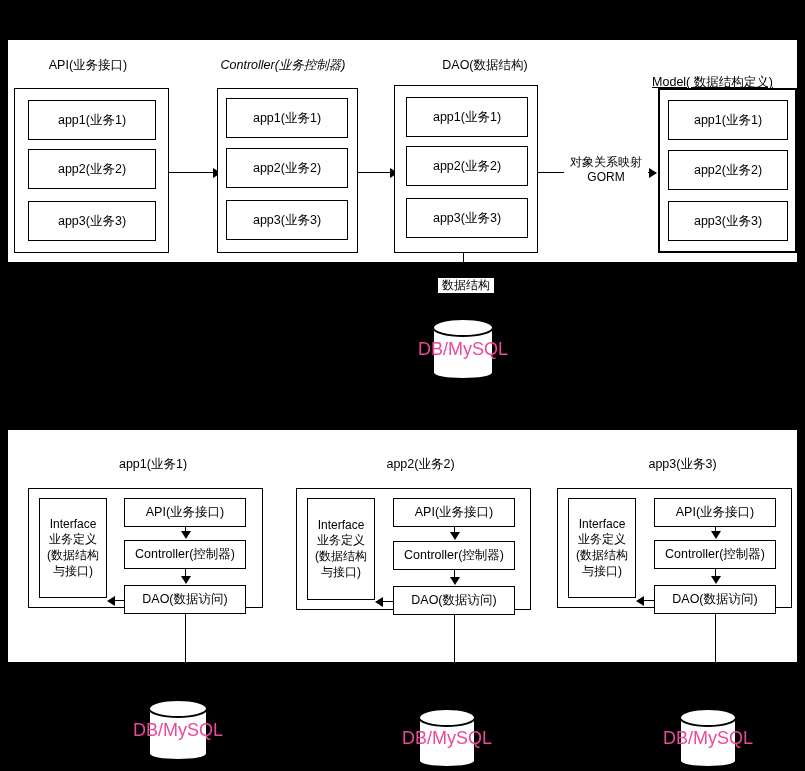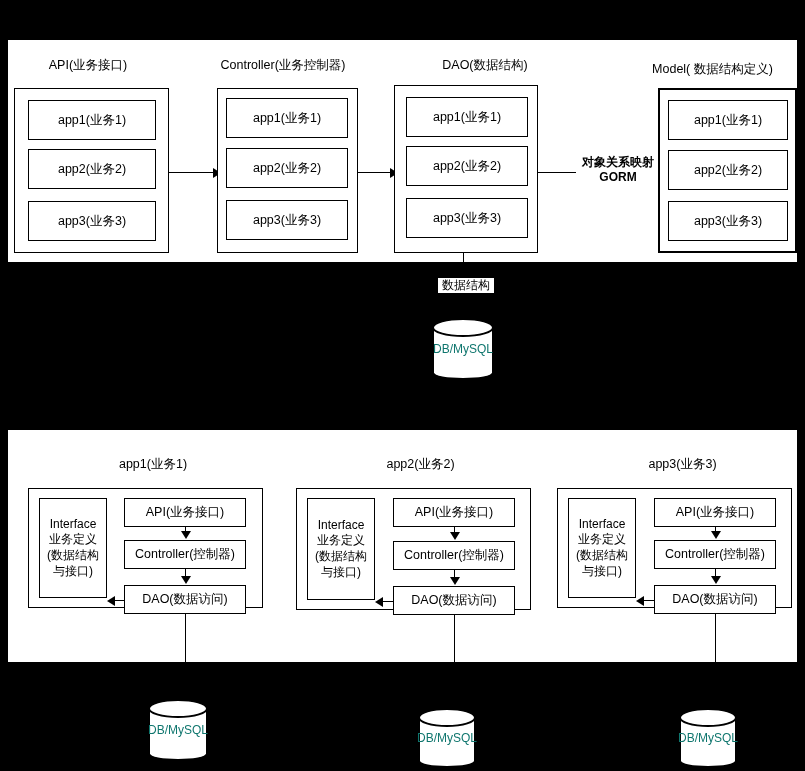--- a/index.html
+++ b/index.html
@@ -59,38 +59,38 @@
     background:#fff;border:2px solid #000;border-top:none;
     border-radius:0 0 50% 50%/0 0 14% 14%;
   }
   .cyl .cap{
     position:absolute;left:0;right:0;top:0;height:19px;
     background:#fff;border:2px solid #000;border-radius:50%;
     box-sizing:border-box;z-index:3;
   }
   .cyl .txt{
     position:absolute;left:50%;top:50%;transform:translate(-50%,-50%);
-    font-size:12px;white-space:nowrap;z-index:4;color:#0f766e;
+    font-size:18px;white-space:nowrap;z-index:4;color:#ec4899;
   }
 
   .interface-box{
     position:absolute;box-sizing:border-box;background:#fff;border:1px solid #000;
     display:flex;align-items:center;justify-content:center;
     font-size:12px;text-align:center;line-height:1.3;white-space:pre-line;
   }
 </style>
 </head>
 <body>
 
 <div class="panel" style="left:8px;top:40px;width:789px;height:222px;">
 
   <div class="title" style="left:0px;top:17px;width:160px;">API(业务接口)</div>
-  <div class="title" style="left:180px;top:17px;width:190px;">Controller(业务控制器)</div>
+  <div class="title" style="left:180px;top:17px;width:190px;font-style:italic;">Controller(业务控制器)</div>
   <div class="title" style="left:382px;top:17px;width:190px;">DAO(数据结构)</div>
-  <div class="title" style="left:612px;top:21px;width:185px;">Model( 数据结构定义)</div>
+  <div class="title" style="left:612px;top:34px;width:185px;text-decoration:underline;">Model( 数据结构定义)</div>
 
   <div class="box" style="left:6px;top:48px;width:155px;height:165px;"></div>
   <div class="cell" style="left:20px;top:60px;width:128px;height:40px;">app1(业务1)</div>
   <div class="cell" style="left:20px;top:109px;width:128px;height:40px;">app2(业务2)</div>
   <div class="cell" style="left:20px;top:161px;width:128px;height:40px;">app3(业务3)</div>
 
   <div class="line hline" style="left:161px;top:132px;width:48px;"></div>
   <div class="arr-r" style="left:205px;top:128px;"></div>
 
   <div class="box" style="left:209px;top:48px;width:141px;height:165px;"></div>
@@ -101,21 +101,21 @@
   <div class="line hline" style="left:350px;top:132px;width:40px;"></div>
   <div class="arr-r" style="left:382px;top:128px;"></div>
 
   <div class="box" style="left:386px;top:45px;width:144px;height:168px;"></div>
   <div class="cell" style="left:398px;top:57px;width:122px;height:40px;">app1(业务1)</div>
   <div class="cell" style="left:398px;top:106px;width:122px;height:40px;">app2(业务2)</div>
   <div class="cell" style="left:398px;top:158px;width:122px;height:40px;">app3(业务3)</div>
 
   <div class="line hline" style="left:530px;top:132px;width:118px;"></div>
   <div class="arr-r" style="left:641px;top:128px;"></div>
-  <div class="edgelbl" style="left:568px;top:115px;width:80px;font-weight:bold;">对象关系映射
+  <div class="edgelbl" style="left:556px;top:115px;width:80px;">对象关系映射
 GORM</div>
 
   <div class="box thick" style="left:650px;top:48px;width:139px;height:165px;"></div>
   <div class="cell" style="left:660px;top:60px;width:120px;height:40px;">app1(业务1)</div>
   <div class="cell" style="left:660px;top:110px;width:120px;height:40px;">app2(业务2)</div>
   <div class="cell" style="left:660px;top:161px;width:120px;height:40px;">app3(业务3)</div>
 
   <div class="line vline" style="left:455px;top:213px;height:9px;"></div>
 </div>
 

